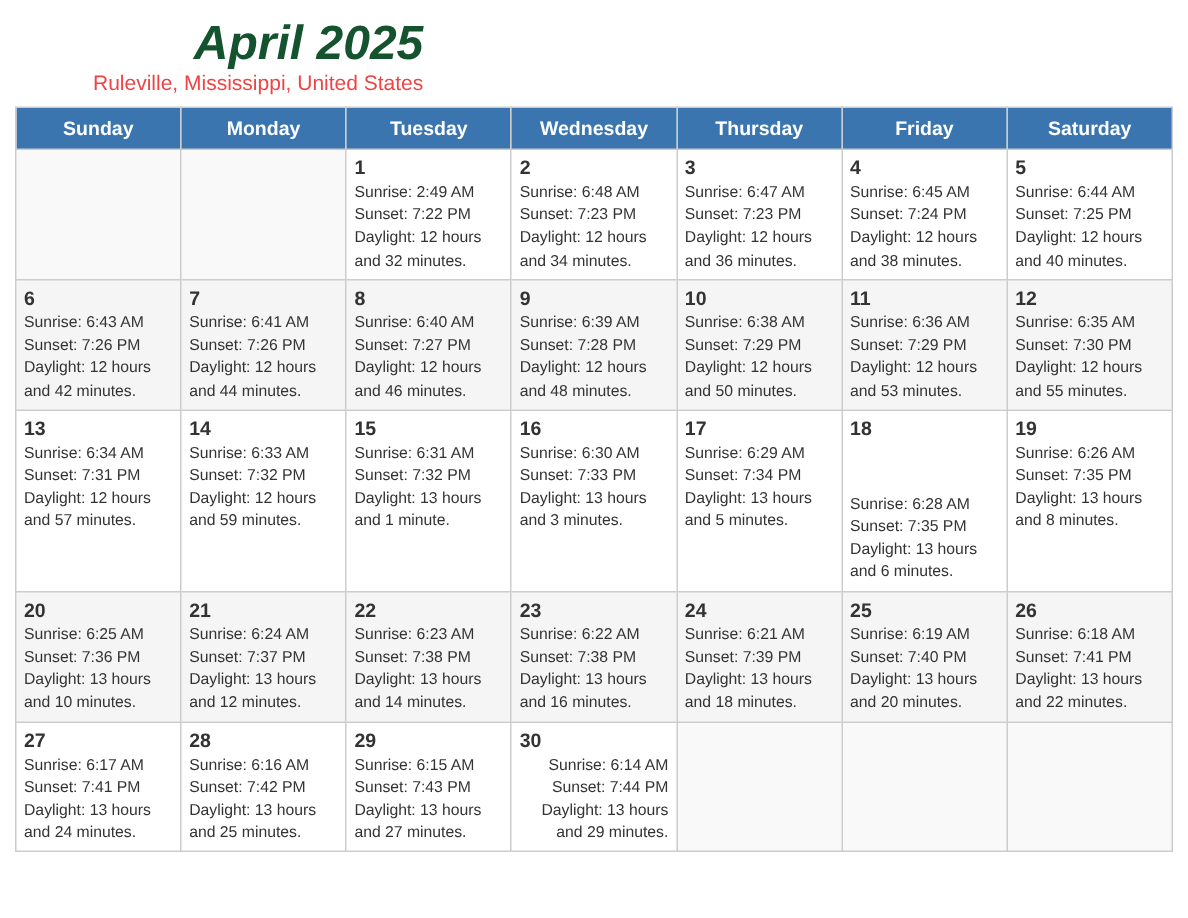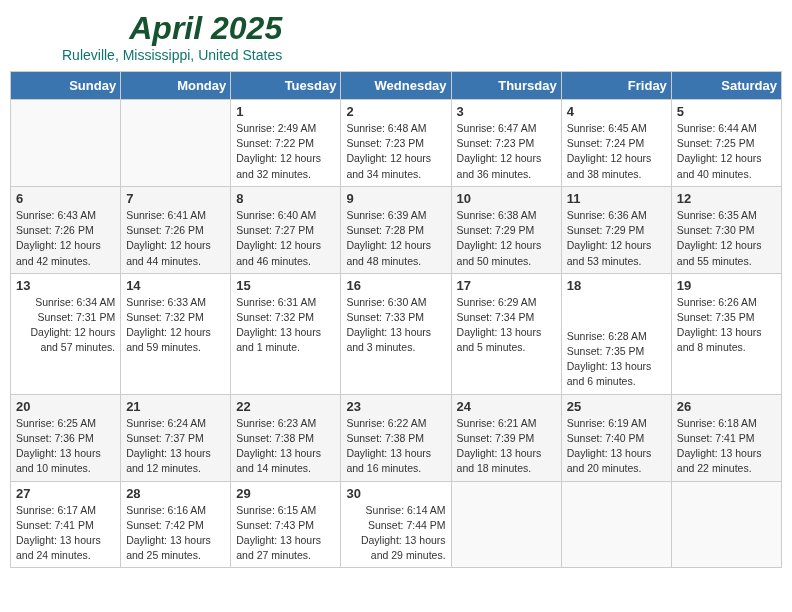--- a/index.html
+++ b/index.html
@@ -45,35 +45,35 @@
       text-align: right;
     }
     .main-title {
       font-size: 32px;
       font-weight: bold;
       color: #14532d;
       font-style: italic;
     }
     .subtitle {
       font-size: 14px;
-      color: #0f766e;
+      color: #ef4444;
       padding-left: 48px;
     }
     .calendar {
       width: 100%;
       border-collapse: collapse;
       border: 1px solid #ccc;
     }
     .calendar th {
       background: #3a75b0;
       color: #fff;
       font-size: 13px;
       font-weight: bold;
       padding: 6px 4px;
-      text-align: right;
+      text-align: center;
       border: 1px solid #ccc;
     }
     .calendar td {
       border: 1px solid #ccc;
       vertical-align: top;
       padding: 4px 5px;
       width: 109px;
       min-height: 80px;
       font-size: 11px;
       color: #333;
@@ -207,21 +207,21 @@
           <span class="day-num">12</span>
           <div class="day-info" style="white-space: pre-line;">Sunrise: 6:35 AM
 Sunset: 7:30 PM
 Daylight: 12 hours
 and 55 minutes.</div>
         </td>
       </tr>
       <tr>
         <td>
           <span class="day-num">13</span>
-          <div class="day-info" style="white-space: pre-line; text-align: right;">Sunrise: 6:34 AM
+          <div class="day-info" style="white-space: pre-line;">Sunrise: 6:34 AM
 Sunset: 7:31 PM
 Daylight: 12 hours
 and 57 minutes.</div>
         </td>
         <td>
           <span class="day-num">14</span>
           <div class="day-info" style="white-space: pre-line;">Sunrise: 6:33 AM
 Sunset: 7:32 PM
 Daylight: 12 hours
 and 59 minutes.</div>

